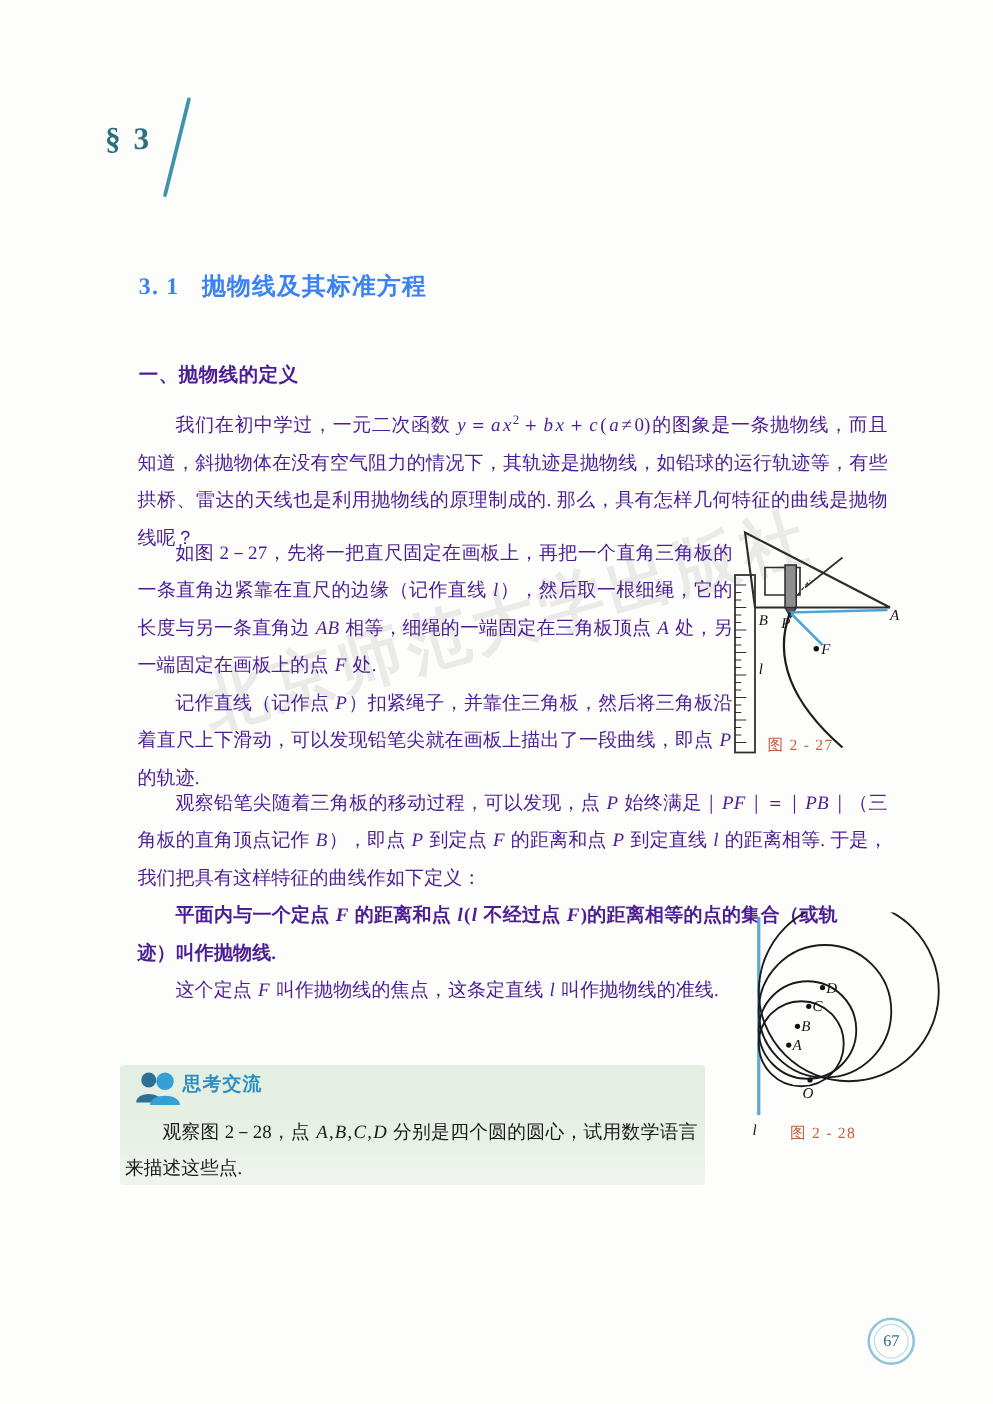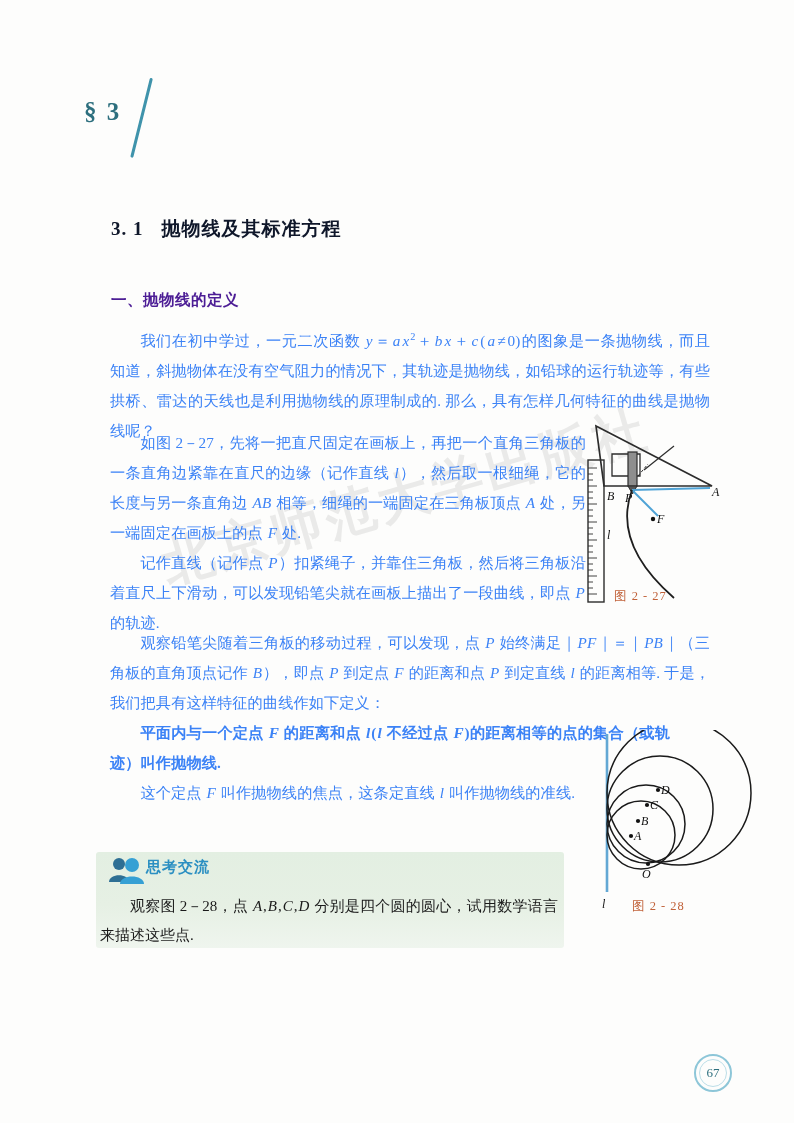--- a/index.html
+++ b/index.html
@@ -62,21 +62,21 @@
   }
 
   
   .section-heading {
     position: absolute;
     left: 111px;
     top: 216px;
     font-family: "DejaVu Sans", sans-serif;
     font-weight: bold;
     font-size: 19px;
-    color: #0f172a;
+    color: #3b82f6;
     letter-spacing: 1px;
   }
   .section-heading .num { margin-right: 18px; font-family: "Liberation Serif", serif; }
 
   
   .sub-heading {
     position: absolute;
     left: 111px;
     top: 290px;
     font-family: "DejaVu Sans", sans-serif;
@@ -85,21 +85,21 @@
     color: #4c1d95;
     letter-spacing: 0.5px;
   }
 
   
   .body-block {
     position: absolute;
     font-size: 15.2px;
     line-height: 30px;
     text-align: justify;
-    color: #3b82f6;
+    color: #4c1d95;
     letter-spacing: 0.1px;
   }
   .body-block p { margin: 0; text-indent: 2em; }
   .body-block.bold { font-weight: bold; }
   i.m { font-family: "Liberation Serif", serif; font-style: italic; padding: 0 1px; }
   .m-up { font-family: "Liberation Serif", serif; font-style: normal; padding: 0 1px;}
   sup { font-size: 0.68em; vertical-align: super; }
 
   #para1 { left: 110px; top: 322px; width: 600px; }
   #para2 { left: 110px; top: 428px; width: 476px; }

